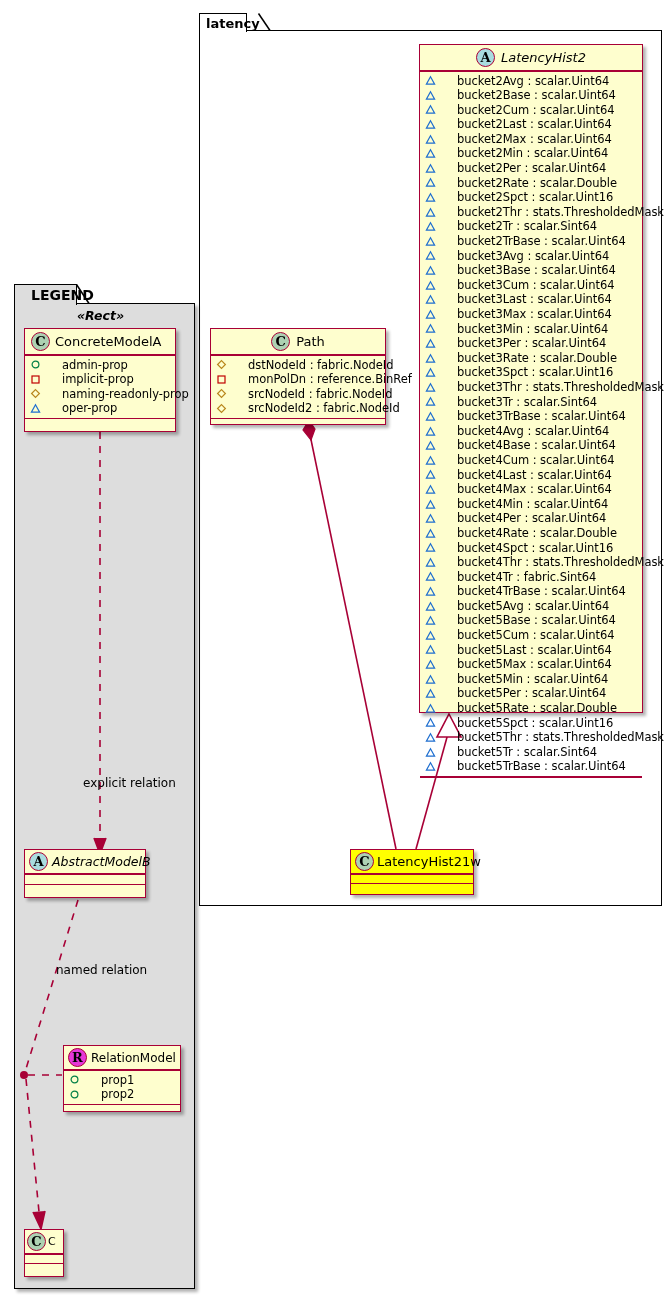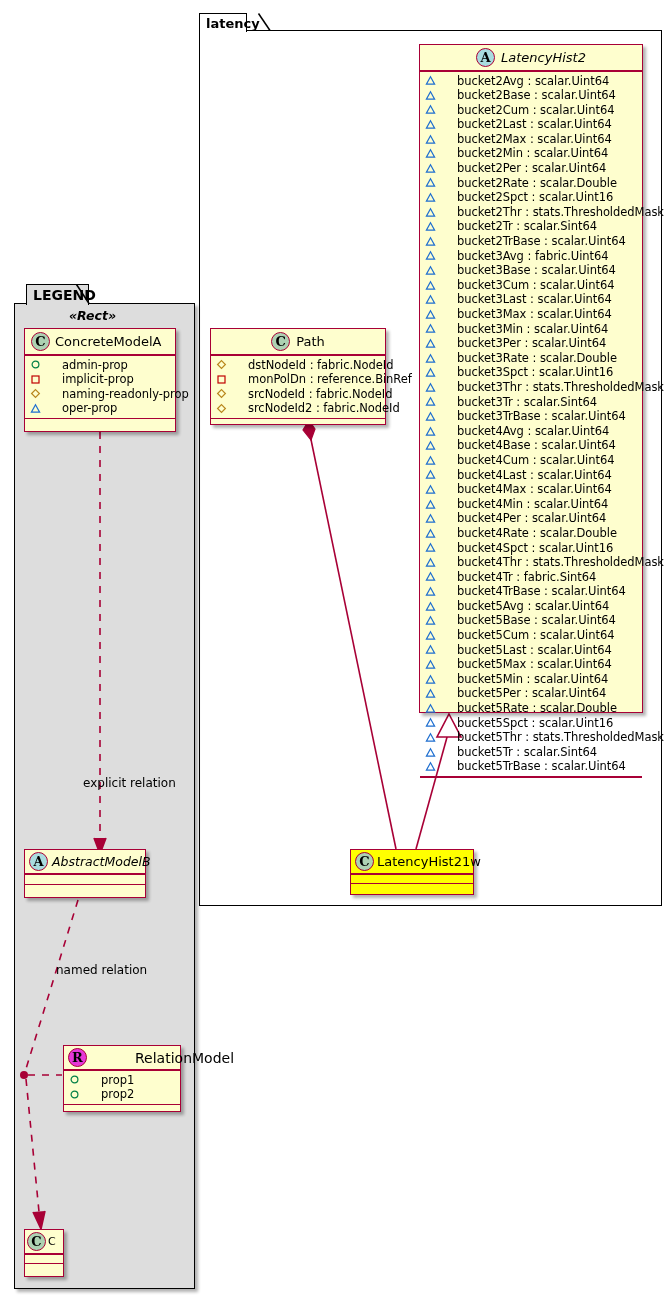--- a/index.html
+++ b/index.html
@@ -18,21 +18,21 @@
     font-size:13px;font-weight:bold;color:#000;
     padding:2px 4px 1px 6px;line-height:15px;
   }
 
   
   .legend{position:absolute;box-sizing:border-box;border:1.5px solid #000000;background:#dddddd;
           box-shadow:3px 3px 3px rgba(0,0,0,0.30);}
   .legend-tab{
     position:absolute;box-sizing:border-box;border:1.5px solid #000;border-bottom:none;
     background:#dddddd;font-size:14px;font-weight:bold;color:#000;
-    padding:2px 6px 1px 6px;line-height:16px;margin-left:12px;
+    padding:2px 6px 1px 16px;line-height:16px;
   }
 
   
   .cls{
     position:absolute;box-sizing:border-box;
     border:1.5px solid #A80036;background:#FEFECE;
     box-shadow:3px 3px 3px rgba(0,0,0,0.30);
   }
   .cls.hl{background:#FFFF00;border-color:#A80036;}
   .cls-head{
@@ -85,21 +85,21 @@
   <path d="M258.5,13.5 L270,30.5" stroke="#000" stroke-width="1.5" fill="none"></path>
 </svg>
 
 <div class="legend" style="left:14px;top:303px;width:181px;height:986px;"></div>
 <div class="legend-tab" style="left:14px;top:284px;width:63px;height:21px;">
   <span>LEGEND</span>
 </div>
 <svg class="overlay">
   <path d="M76.5,284.5 L89,303.5" stroke="#000" stroke-width="1.5" fill="none"></path>
 </svg>
-<div class="stereo abs" style="left:2px;top:308px;width:181px;">«Rect»</div>
+<div class="stereo abs" style="left:10px;top:308px;width:181px;">«Rect»</div>
 
 <svg class="overlay">
 
   <path d="M100,432 L100,848" stroke="#A80036" stroke-width="1.6" fill="none" stroke-dasharray="7,7"></path>
   <path d="M94,838 L100,854 L106,838" stroke="#A80036" stroke-width="1.6" fill="#A80036"></path>
 
   <path d="M78,900 L25,1072" stroke="#A80036" stroke-width="1.6" fill="none" stroke-dasharray="7,7"></path>
 
   <circle cx="24" cy="1075" r="4" fill="#A80036"></circle>
 
@@ -194,21 +194,21 @@
       <div class="attr">
         <svg class="mk" viewBox="0 0 11 11">
           <polygon points="5.5,1.8 9.6,9.2 1.4,9.2" fill="none" stroke="#1F6FD0" stroke-width="1.2"></polygon>
         </svg>
         <span class="nm">bucket2TrBase : scalar.Uint64</span>
       </div>
       <div class="attr">
         <svg class="mk" viewBox="0 0 11 11">
           <polygon points="5.5,1.8 9.6,9.2 1.4,9.2" fill="none" stroke="#1F6FD0" stroke-width="1.2"></polygon>
         </svg>
-        <span class="nm">bucket3Avg : fabric.Uint64</span>
+        <span class="nm">bucket3Avg : scalar.Uint64</span>
       </div>
       <div class="attr">
         <svg class="mk" viewBox="0 0 11 11">
           <polygon points="5.5,1.8 9.6,9.2 1.4,9.2" fill="none" stroke="#1F6FD0" stroke-width="1.2"></polygon>
         </svg>
         <span class="nm">bucket3Base : scalar.Uint64</span>
       </div>
       <div class="attr">
         <svg class="mk" viewBox="0 0 11 11">
           <polygon points="5.5,1.8 9.6,9.2 1.4,9.2" fill="none" stroke="#1F6FD0" stroke-width="1.2"></polygon>
@@ -508,21 +508,21 @@
   </div>
   <div class="sep"></div>
   <div class="cls-empty" style="height:9px;"></div>
   <div class="sep"></div>
   <div class="cls-empty" style="height:9px;"></div>
 </div>
 
 <div class="cls" style="left:63px;top:1045px;width:118px;height:67px;">
   <div class="cls-head" style="justify-content:flex-start;gap:4px;padding:2px 4px;">
     <span class="badge badge-r">R</span>
-    <span class="title" style="font-size:14px;margin-left:44px;">RelationModel</span>
+    <span class="title" style="font-size:12px;">RelationModel</span>
   </div>
   <div class="sep"></div>
   <div class="cls-body" id="rm-attrs">
       <div class="attr">
         <svg class="mk" viewBox="0 0 11 11">
           <circle cx="5.5" cy="5.5" r="3.4" fill="none" stroke="#038048" stroke-width="1.2"></circle>
         </svg>
         <span class="nm">prop1</span>
       </div>
       <div class="attr">

